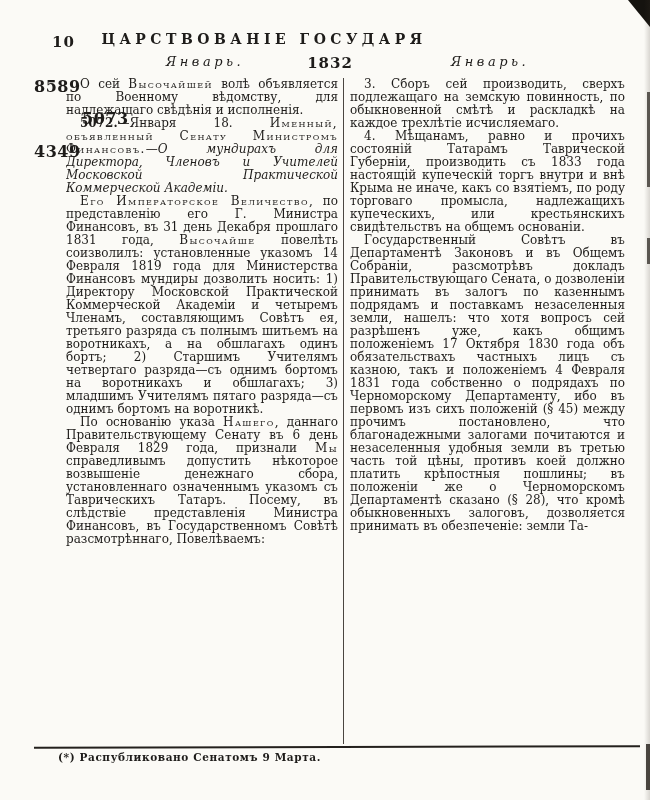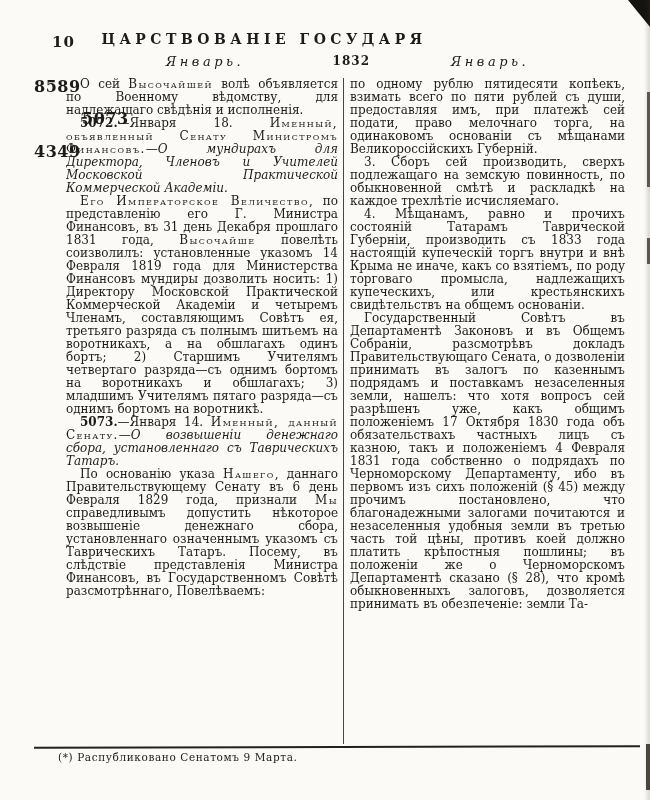--- a/index.html
+++ b/index.html
@@ -10,40 +10,40 @@
     color:#1e1c1a;
   }
   .page{position:absolute;inset:0;}
   
   .pagenum{position:absolute;left:52px;top:33px;font-size:15px;font-weight:bold;letter-spacing:1px;}
   .running-title{position:absolute;left:0;top:31px;width:528px;text-align:center;
     font-size:14px;font-weight:bold;letter-spacing:4.5px;}
   .month{position:absolute;top:54px;font-size:13px;font-style:italic;letter-spacing:3.5px;}
   .month-left{left:150px;width:110px;text-align:center;}
   .month-right{left:435px;width:110px;text-align:center;}
-  .year{position:absolute;left:290px;top:54px;width:80px;text-align:right;font-size:12px;font-weight:bold;letter-spacing:1px;}
+  .year{position:absolute;left:290px;top:54px;width:80px;text-align:center;font-size:15px;font-weight:bold;letter-spacing:1px;}
   
   .marginnum{position:absolute;left:34px;font-size:16px;font-weight:bold;letter-spacing:.5px;}
   .mn0{top:77px;} .mn1{top:109px;margin-left:48px;} .mn2{top:142px;}
   
   .col{position:absolute;top:78px;height:668px;overflow:hidden;
     font-size:12px;line-height:13px;text-align:justify;}
   .col-left{left:66px;width:272px;}
   .col-right{left:350px;width:275px;}
   .col p{margin:0;padding:0;}
   .col p.ind{text-indent:14px;}
   .sp{font-variant:small-caps;letter-spacing:1.4px;}
   .i{font-style:italic;}
   .b{font-weight:bold;}
   
   .divider{position:absolute;left:343px;top:78px;width:1px;height:666px;background:#4a4540;}
   
   .footnote-rule{position:absolute;left:34px;top:746px;width:606px;height:2px;background:#23201d;
     transform:rotate(-.15deg);}
-  .footnote{position:absolute;left:58px;top:751px;font-size:10.5px;font-weight:normal;letter-spacing:.6px;}
+  .footnote{position:absolute;left:58px;top:751px;font-size:10.5px;font-weight:bold;letter-spacing:.6px;}
   
   .corner-art{position:absolute;right:0;top:0;width:22px;height:27px;background:#15130f;
     clip-path:polygon(100% 0,0 0,100% 100%);}
   .edge-art{position:absolute;right:0;width:3px;background:#2b2722;opacity:.75;}
   .ea1{top:92px;height:95px;}
   .ea2{top:238px;height:26px;}
   .ea3{top:744px;height:46px;width:4px;opacity:.85;}
   .edge-shade{position:absolute;right:0;top:0;width:6px;height:800px;
     background:linear-gradient(to left,rgba(60,50,40,.18),rgba(60,50,40,0));}
 </style>
@@ -59,26 +59,24 @@
   <div class="month month-right">Январь.</div>
 
   <div class="marginnum mn0">8589</div>
   <div class="marginnum mn1">5073</div>
   <div class="marginnum mn2">4349</div>
 
   <div class="col col-left">
       <p class="para ind"><span>О сей </span><span class="sp">Высочайшей</span><span> волѣ объявляется по Военному вѣдомству, для надлежащаго свѣдѣнія и исполненія.</span></p>
       <p class="para ind"><span class="b">5072.</span><span>—Января 18. </span><span class="sp">Именный, объявленный Сенату Министромъ Финансовъ.</span><span>—</span><span class="i">О мундирахъ для Директора, Членовъ и Учителей Московской Практической Коммерческой Академіи.</span></p>
       <p class="para ind"><span class="sp">Его Императорское Величество</span><span>, по представленію его Г. Министра Финансовъ, въ 31 день Декабря прошлаго 1831 года, </span><span class="sp">Высочайше</span><span> повелѣть соизволилъ: установленные указомъ 14 Февраля 1819 года для Министерства Финансовъ мундиры дозволить носить: 1) Директору Московской Практической Коммерческой Академіи и четыремъ Членамъ, составляющимъ Совѣтъ ея, третьяго разряда съ полнымъ шитьемъ на воротникахъ, а на обшлагахъ одинъ бортъ; 2) Старшимъ Учителямъ четвертаго разряда—съ однимъ бортомъ на воротникахъ и обшлагахъ; 3) младшимъ Учителямъ пятаго разряда—съ однимъ бортомъ на воротникѣ.</span></p>
-      <p class="para ind"><span class="b">5073.</span><span>—Января 14. </span><span class="sp">Именный, данный Сенату.</span><span>—</span><span class="i">О возвышеніи денежнаго сбора, установленнаго съ Таврическихъ Татаръ.</span></p>
       <p class="para ind"><span>По основанію указа </span><span class="sp">Нашего</span><span>, даннаго Правительствующему Сенату въ 6 день Февраля 1829 года, признали </span><span class="sp">Мы</span><span> справедливымъ допустить нѣкоторое возвышеніе денежнаго сбора, установленнаго означеннымъ указомъ съ Таврическихъ Татаръ. Посему, въ слѣдствіе представленія Министра Финансовъ, въ Государственномъ Совѣтѣ разсмотрѣннаго, Повелѣваемъ:</span></p>
     </div>
   <div class="divider"></div>
   <div class="col col-right">
-      <p class="para"><span>по одному рублю пятидесяти копѣекъ, взимать всего по пяти рублей съ души, предоставляя имъ, при платежѣ сей подати, право мелочнаго торга, на одинаковомъ основаніи съ мѣщанами Великороссійскихъ Губерній.</span></p>
       <p class="para ind"><span>3. Сборъ сей производить, сверхъ подлежащаго на земскую повинность, по обыкновенной смѣтѣ и раскладкѣ на каждое трехлѣтіе исчисляемаго.</span></p>
       <p class="para ind"><span>4. Мѣщанамъ, равно и прочихъ состояній Татарамъ Таврической Губерніи, производить съ 1833 года настоящій купеческій торгъ внутри и внѣ Крыма не иначе, какъ со взятіемъ, по роду торговаго промысла, надлежащихъ купеческихъ, или крестьянскихъ свидѣтельствъ на общемъ основаніи.</span></p>
       <p class="para ind"><span>Государственный Совѣтъ въ Департаментѣ Законовъ и въ Общемъ Собраніи, разсмотрѣвъ докладъ Правительствующаго Сената, о дозволеніи принимать въ залогъ по казеннымъ подрядамъ и поставкамъ незаселенныя земли, нашелъ: что хотя вопросъ сей разрѣшенъ уже, какъ общимъ положеніемъ 17 Октября 1830 года объ обязательствахъ частныхъ лицъ съ казною, такъ и положеніемъ 4 Февраля 1831 года собственно о подрядахъ по Черноморскому Департаменту, ибо въ первомъ изъ сихъ положеній (§ 45) между прочимъ постановлено, что благонадежными залогами почитаются и незаселенныя удобныя земли въ третью часть той цѣны, противъ коей должно платить крѣпостныя пошлины; въ положеніи же о Черноморскомъ Департаментѣ сказано (§ 28), что кромѣ обыкновенныхъ залоговъ, дозволяется принимать въ обезпеченіе: земли Та-</span></p>
     </div>
 
   <div class="footnote-rule"></div>
   <div class="footnote">(*) Распубликовано Сенатомъ 9 Марта.</div>
 
   <div class="corner-art"></div>
   <div class="edge-art ea1"></div>

